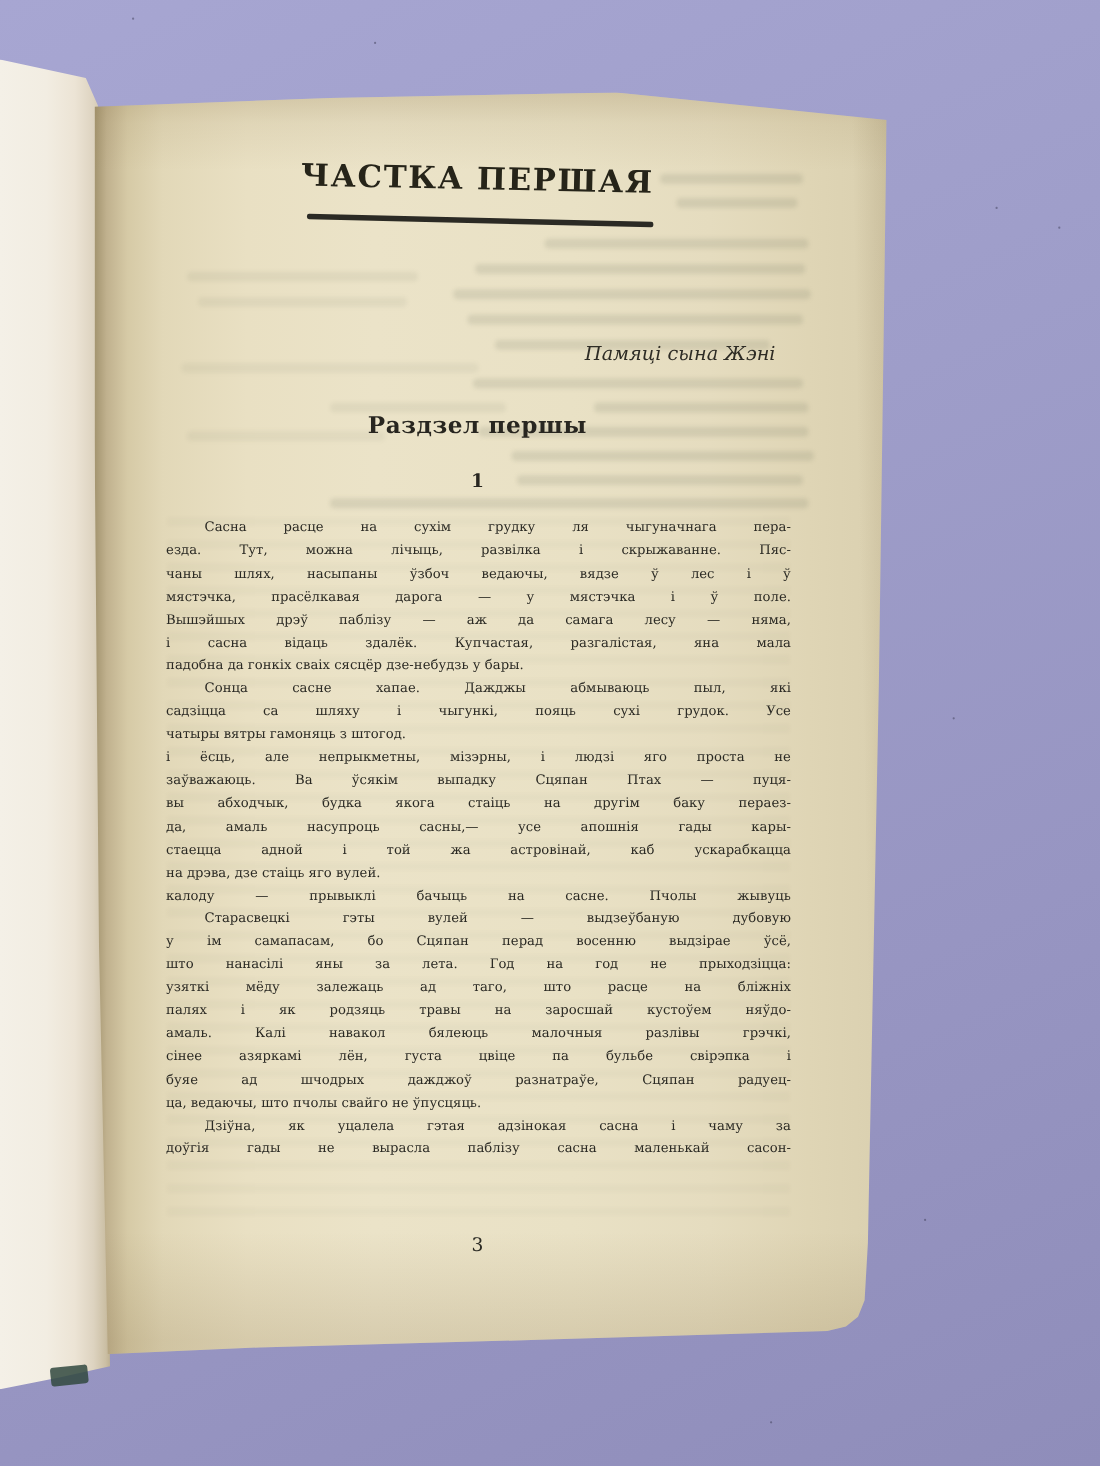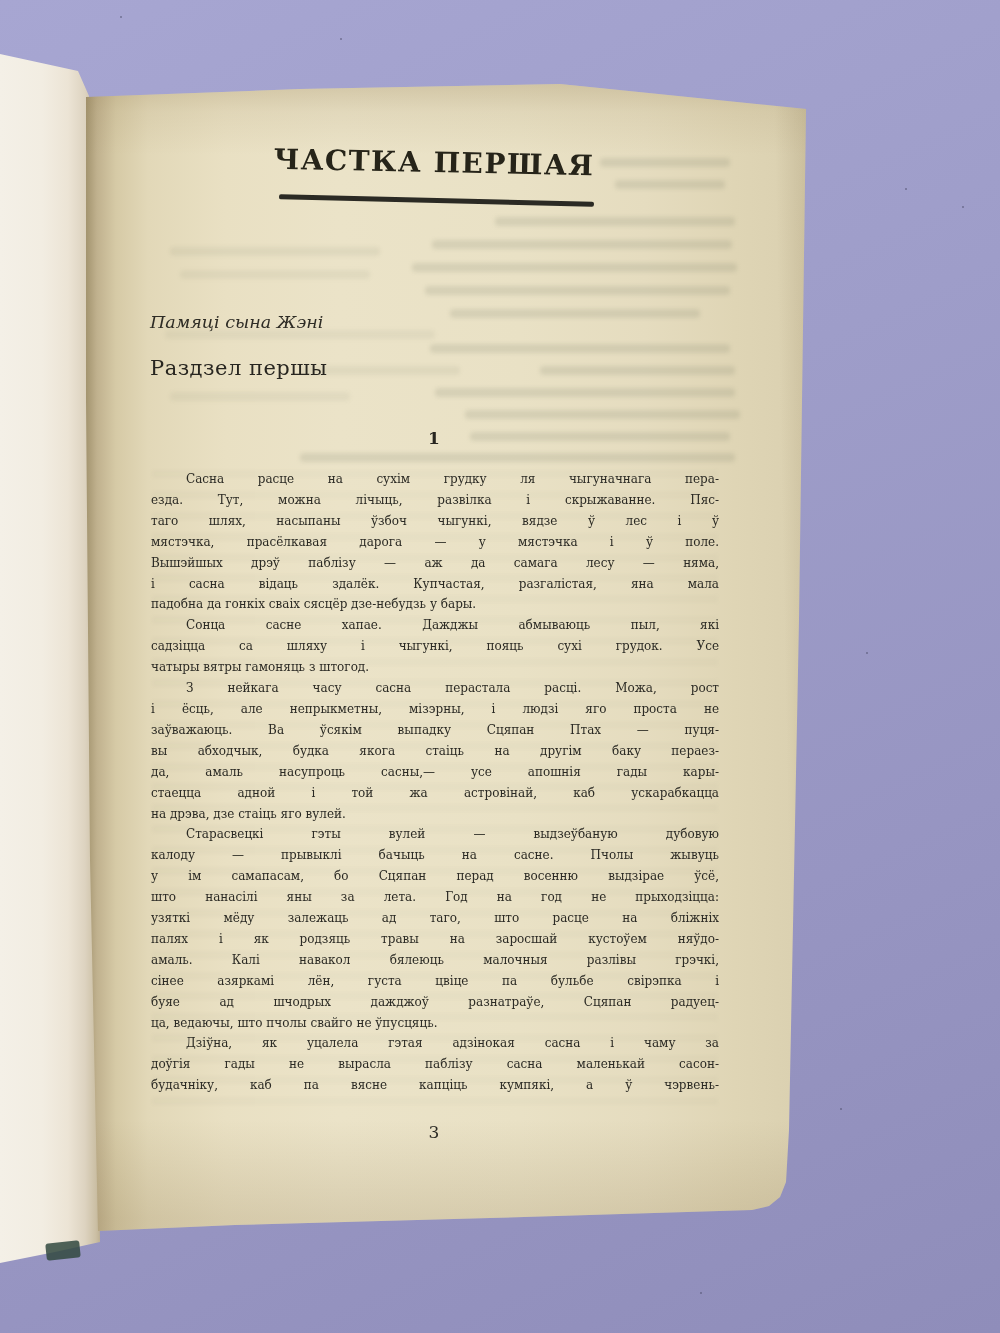--- a/index.html
+++ b/index.html
@@ -52,26 +52,26 @@
   .part-title {
     position:absolute; left:150px; top:146px; width:568px;
     text-align:center; font-weight:bold; font-size:28px; letter-spacing:1.5px;
     color:#262419; transform:rotate(1.2deg);
   }
   .title-rule {
     position:absolute; left:279px; top:198px; width:315px; height:5px;
     background:#2b2a24; border-radius:2px; transform:rotate(1.35deg);
   }
   .dedication {
-    position:absolute; left:150px; top:312px; width:570px;
-    text-align:left; font-style:italic; font-size:17.5px; color:#2e2c25;
+    position:absolute; left:135px; top:312px; width:570px;
+    text-align:right; font-style:italic; font-size:17.5px; color:#2e2c25;
   }
   .chapter {
-    position:absolute; left:150px; top:356px; width:568px;
-    text-align:left; font-weight:normal; font-size:21px; letter-spacing:.5px; color:#282620;
+    position:absolute; left:150px; top:374px; width:568px;
+    text-align:center; font-weight:bold; font-size:21px; letter-spacing:.5px; color:#282620;
   }
   .secnum {
     position:absolute; left:150px; top:428px; width:568px;
     text-align:center; font-weight:bold; font-size:17px; color:#282620;
   }
   .bodytext {
     position:absolute; left:151px; top:469px; width:568px;
     font-size:12px; line-height:20.9px; color:#2b2a24;
   }
   .line { text-align:justify; text-align-last:justify; }
@@ -123,56 +123,54 @@
 
     <div class="dedication">Памяці сына Жэні</div>
 
     <div class="chapter">Раздзел першы</div>
     <div class="secnum">1</div>
 
     <div class="bodytext">
       <div class="para">
         <div class="line ind">Сасна расце на сухім грудку ля чыгуначнага пера-</div>
         <div class="line">езда. Тут, можна лічыць, развілка і скрыжаванне. Пяс-</div>
-        <div class="line">таго шлях, насыпаны ўзбоч чыгункі, вядзе ў лес і ў</div>
+        <div class="line">чаны шлях, насыпаны ўзбоч ведаючы, вядзе ў лес і ў</div>
         <div class="line">мястэчка, прасёлкавая дарога — у мястэчка і ў поле.</div>
         <div class="line">Вышэйшых дрэў паблізу — аж да самага лесу — няма,</div>
         <div class="line">і сасна відаць здалёк. Купчастая, разгалістая, яна мала</div>
         <div class="line end">падобна да гонкіх сваіх сясцёр дзе-небудзь у бары.</div>
       </div>
       <div class="para">
         <div class="line ind">Сонца сасне хапае. Дажджы абмываюць пыл, які</div>
         <div class="line">садзіцца са шляху і чыгункі, пояць сухі грудок. Усе</div>
         <div class="line end">чатыры вятры гамоняць з штогод.</div>
       </div>
       <div class="para">
-        <div class="line ind">З нейкага часу сасна перастала расці. Можа, рост</div>
         <div class="line">і ёсць, але непрыкметны, мізэрны, і людзі яго проста не</div>
         <div class="line">заўважаюць. Ва ўсякім выпадку Сцяпан Птах — пуця-</div>
         <div class="line">вы абходчык, будка якога стаіць на другім баку пераез-</div>
         <div class="line">да, амаль насупроць сасны,— усе апошнія гады кары-</div>
         <div class="line">стаецца адной і той жа астровінай, каб ускарабкацца</div>
         <div class="line end">на дрэва, дзе стаіць яго вулей.</div>
       </div>
       <div class="para">
+        <div class="line">калоду — прывыклі бачыць на сасне. Пчолы жывуць</div>
         <div class="line ind">Старасвецкі гэты вулей — выдзеўбаную дубовую</div>
-        <div class="line">калоду — прывыклі бачыць на сасне. Пчолы жывуць</div>
         <div class="line">у ім самапасам, бо Сцяпан перад восенню выдзірае ўсё,</div>
         <div class="line">што нанасілі яны за лета. Год на год не прыходзіцца:</div>
         <div class="line">узяткі мёду залежаць ад таго, што расце на бліжніх</div>
         <div class="line">палях і як родзяць травы на заросшай кустоўем няўдо-</div>
         <div class="line">амаль. Калі навакол бялеюць малочныя разлівы грэчкі,</div>
         <div class="line">сінее азяркамі лён, густа цвіце па бульбе свірэпка і</div>
         <div class="line">буяе ад шчодрых дажджоў разнатраўе, Сцяпан радуец-</div>
         <div class="line end">ца, ведаючы, што пчолы свайго не ўпусцяць.</div>
       </div>
       <div class="para">
         <div class="line ind">Дзіўна, як уцалела гэтая адзінокая сасна і чаму за</div>
         <div class="line">доўгія гады не вырасла паблізу сасна маленькай сасон-</div>
-        <div class="line">будачніку, каб па вясне капціць кумпякі, а ў чэрвень-</div>
       </div>
     </div>
 
     <div class="pagenum">3</div>
   </div>
 
   <div class="speckles">
     <div class="dust" style="left:905px; top:188px;"></div>
     <div class="dust" style="left:962px; top:206px;"></div>
     <div class="dust" style="left:340px; top:38px;"></div>

